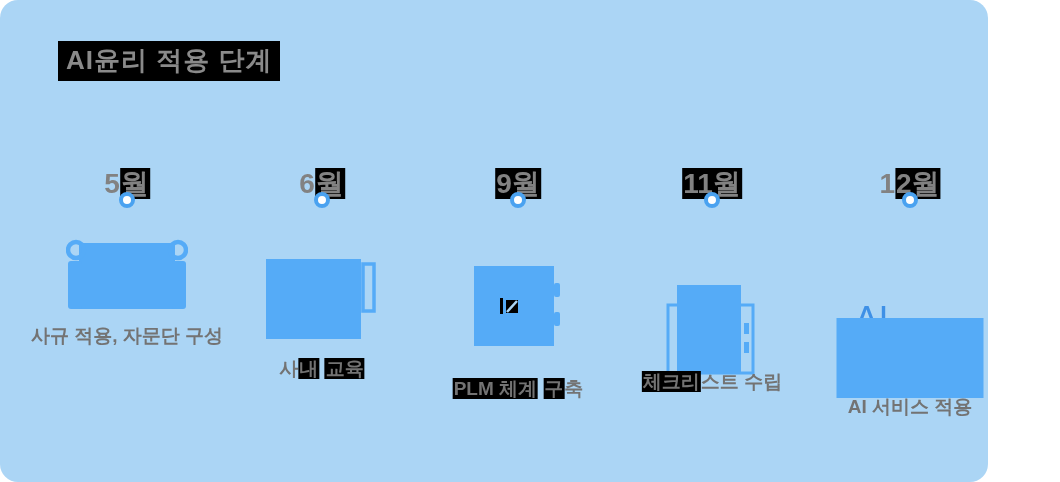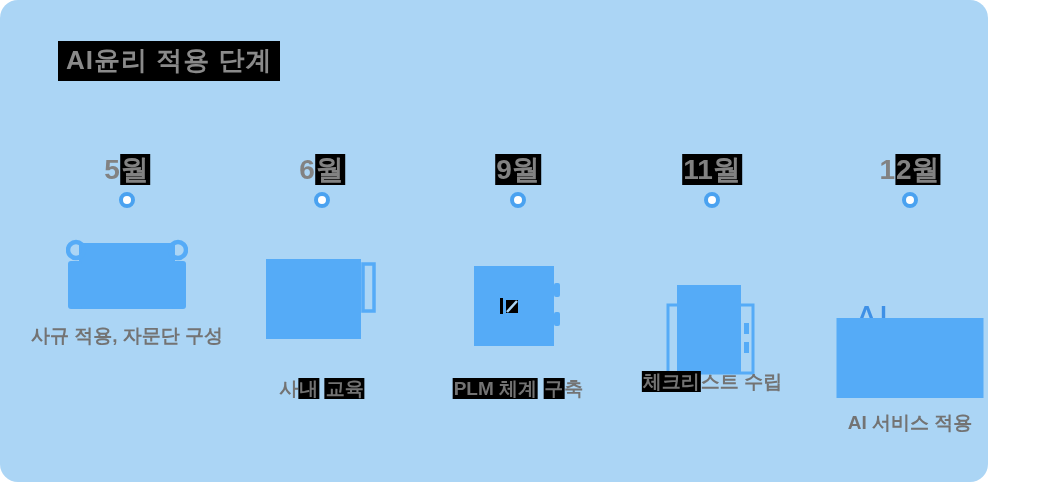--- a/index.html
+++ b/index.html
@@ -19,21 +19,21 @@
     color:#8a8a8a;
     font-size:26px;font-weight:bold;
     letter-spacing:1px;
     padding:2px 8px 3px 8px;
     white-space:nowrap;
   }
   
   .stage{position:absolute;top:0;width:0;}
   .s1{left:127px}.s2{left:322px}.s3{left:518px}.s4{left:712px}.s5{left:910px}
   .month{
-    position:absolute;top:151px;left:0;
+    position:absolute;top:165px;left:0;
     transform:translateX(-50%);
     white-space:nowrap;
     font-size:28px;font-weight:bold;color:#828282;
   }
   .label{
     position:absolute;left:0;
     transform:translateX(-50%);
     white-space:nowrap;
     font-size:19px;font-weight:bold;color:#737373;
   }
@@ -41,24 +41,24 @@
   .marker{
     position:absolute;top:192px;left:0;
     transform:translateX(-50%);
     width:8px;height:8px;
     border:4px solid #4aa2f0;
     border-radius:50%;
     background:#ffffff;
   }
   .icon{position:absolute;left:0;transform:translateX(-50%);}
   .s1 .icon{top:237px}.s1 .label{top:323px}
-  .s2 .icon{top:257px}.s2 .label{top:376px}
+  .s2 .icon{top:257px}.s2 .label{top:356px}
   .s3 .icon{top:266px}.s3 .label{top:376px}
   .s4 .icon{top:285px}.s4 .label{top:369px}
-  .s5 .icon{top:299px}.s5 .label{top:410px}
+  .s5 .icon{top:299px}.s5 .label{top:394px}
   
   .ai-icon{width:147px;height:100px;position:relative;}
   .ai-icon .ai-text{
     position:absolute;left:18px;top:0;z-index:0;
     font-size:36px;font-weight:normal;color:#3e90e6;
   }
   .ai-icon .ai-rect{
     position:absolute;left:0;top:19px;z-index:1;
     width:147px;height:80px;background:#55abf7;
   }

